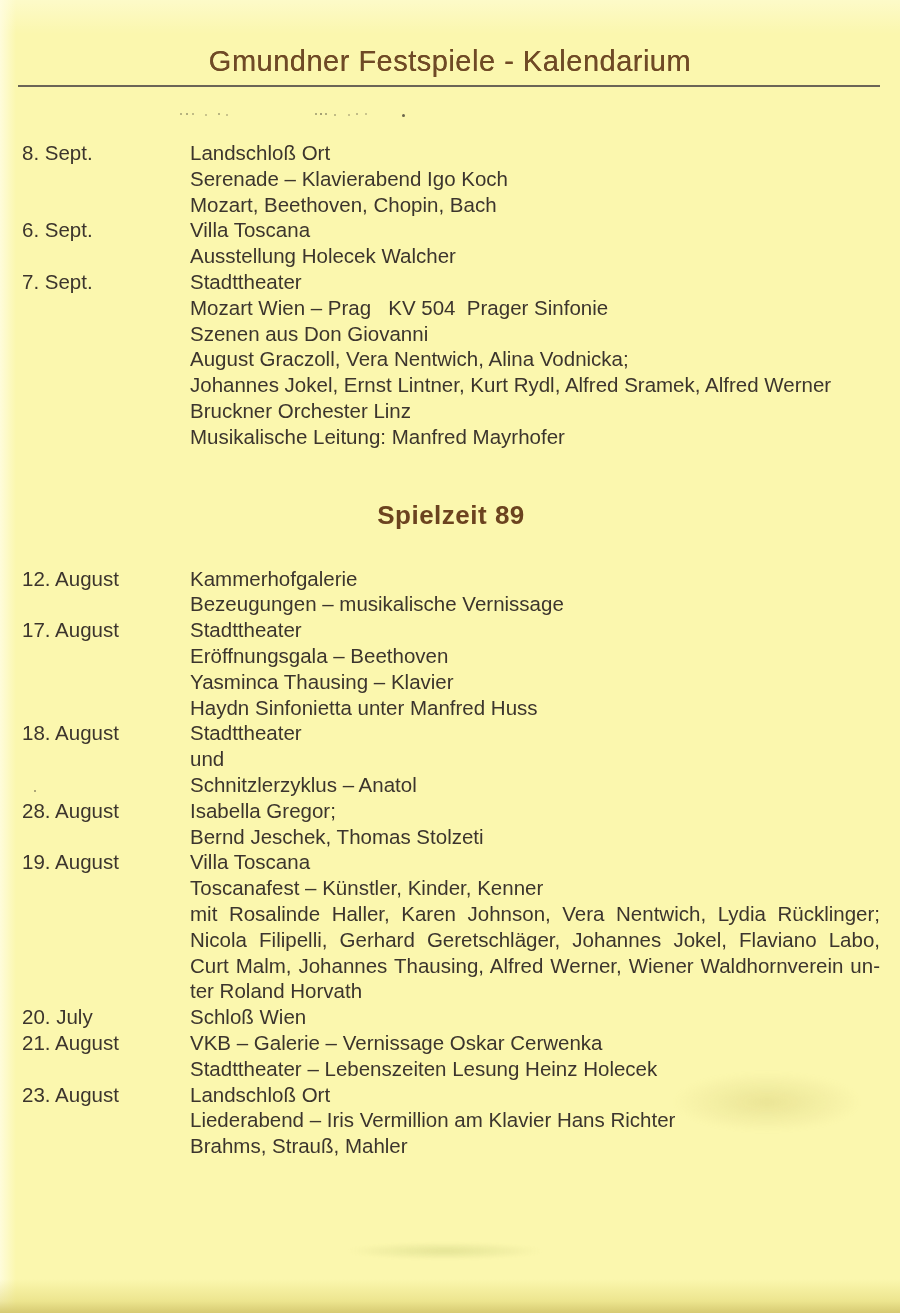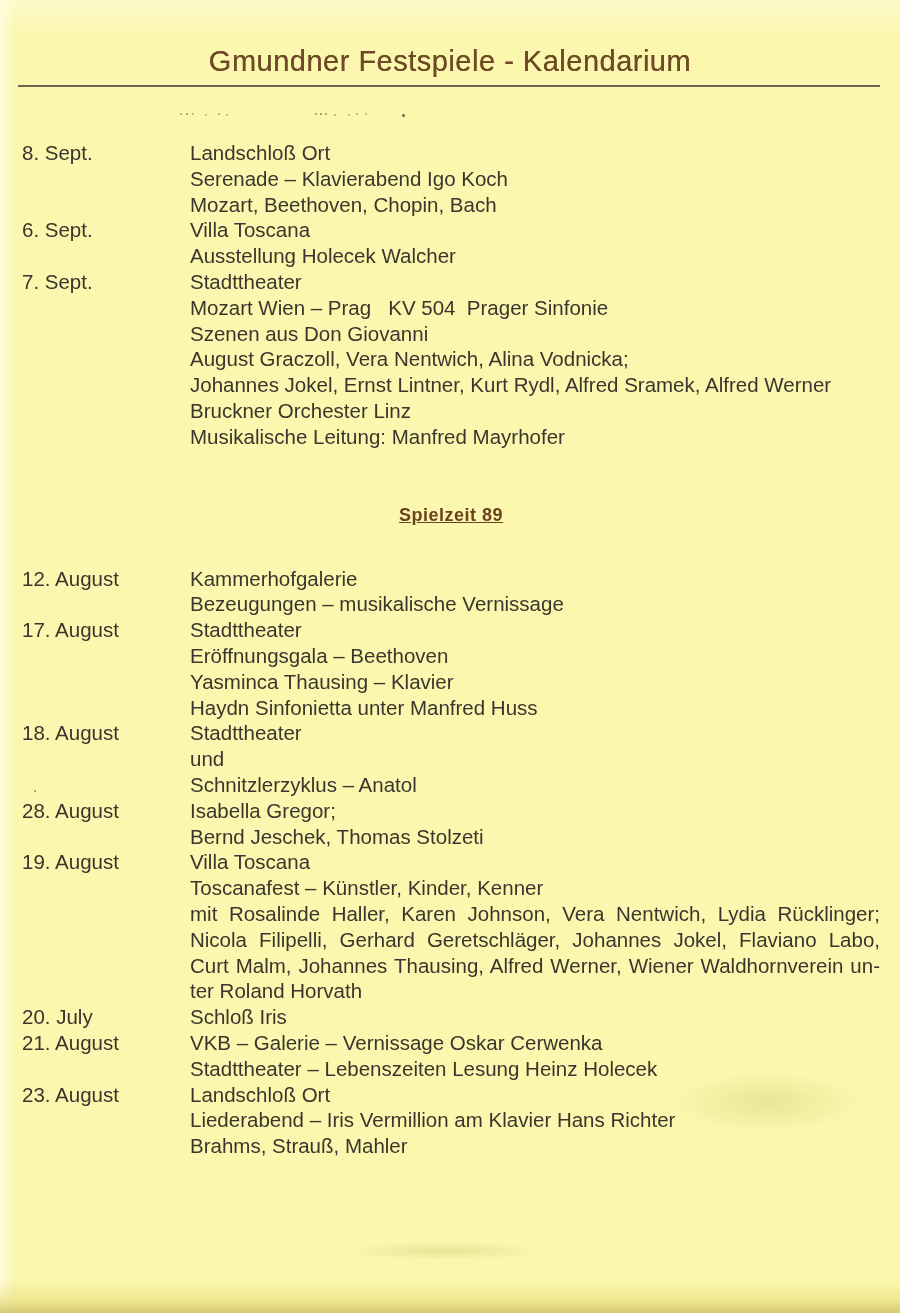--- a/index.html
+++ b/index.html
@@ -61,26 +61,25 @@
     white-space: nowrap;
   }
   .entry .line.justify {
     white-space: normal;
     text-align: justify;
     text-align-last: justify;
   }
   .season-heading {
     margin: 50px 0 36px 0;
     text-align: center;
-    font-size: 18px;
+    font-size: 26px;
     line-height: 30px;
     font-weight: 700;
     color: #6b431f;
     letter-spacing: 0.5px;
-    text-decoration: underline;
   }
   .speck {
     position: absolute;
     background: #3a352b;
     border-radius: 50%;
   }
   .ghost-blob-1 {
     position: absolute;
     left: 672px;
     top: 1072px;
@@ -188,21 +187,21 @@
             <div class="line">Toscanafest – Künstler, Kinder, Kenner</div>
             <div class="line justify">mit Rosalinde Haller, Karen Johnson, Vera Nentwich, Lydia Rücklinger;</div>
             <div class="line justify">Nicola Filipelli, Gerhard Geretschläger, Johannes Jokel, Flaviano Labo,</div>
             <div class="line justify">Curt Malm, Johannes Thausing, Alfred Werner, Wiener Waldhornverein un-</div>
             <div class="line">ter Roland Horvath</div>
           </div>
         </div>
         <div class="entry">
           <div class="date">20. July</div>
           <div class="lines">
-            <div class="line">Schloß Iris</div>
+            <div class="line">Schloß Wien</div>
           </div>
         </div>
         <div class="entry">
           <div class="date">21. August</div>
           <div class="lines">
             <div class="line">VKB – Galerie – Vernissage Oskar Cerwenka</div>
             <div class="line">Stadttheater – Lebenszeiten Lesung Heinz Holecek</div>
           </div>
         </div>
         <div class="entry">

